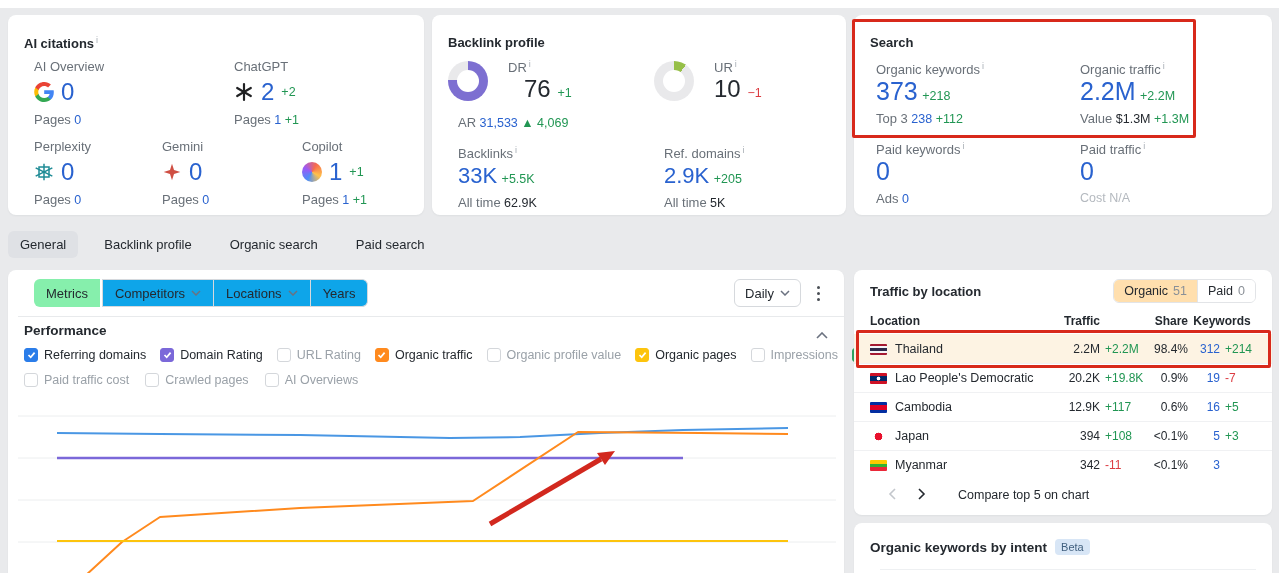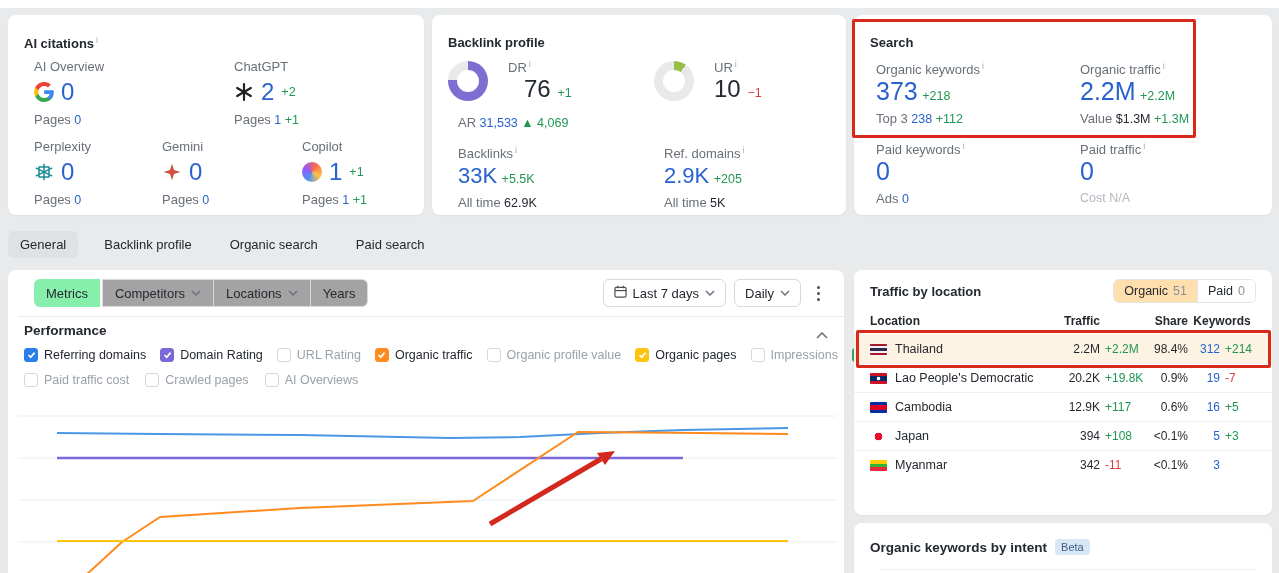--- a/index.html
+++ b/index.html
@@ -19,21 +19,21 @@
   .delta{font-size:12.5px;}
   .abs{position:absolute;white-space:nowrap;margin-left:10px;}
   .donut{position:absolute;width:40px;height:40px;border-radius:50%;}
   .donut::after{content:"";position:absolute;left:9px;top:9px;width:22px;height:22px;border-radius:50%;background:#fff;}
   
   .tabs{position:absolute;left:8px;top:231px;display:flex;gap:14px;align-items:center;font-size:13px;}
   .tab{padding:6px 12px;border-radius:6px;color:#24292f;cursor:pointer;}
   .tab.sel{background:#dfe1e5;}
   
   .btn{display:inline-flex;align-items:center;gap:6px;height:28px;padding:0 12px;
-       font-size:13px;color:#24292f;background:#a3a3a3;border:1px solid #d6d9dd;box-sizing:border-box;}
+       font-size:13px;color:#24292f;background:#0ea5e9;border:1px solid #d6d9dd;box-sizing:border-box;}
   .btn.first{border-radius:6px 0 0 6px;}
   .btn.last{border-radius:0 6px 6px 0;}
   .btn.mid{border-left:none;}
   .btn.peach{background:#86efac;border:none;height:28px;border-radius:6px 0 0 6px;}
   .rbtn{display:inline-flex;align-items:center;gap:6px;height:28px;padding:0 10px;font-size:13px;
         background:#fff;border:1px solid #d6d9dd;border-radius:6px;box-sizing:border-box;}
   
   .cbrow{position:absolute;display:flex;gap:16px;align-items:center;}
   .cb-item{display:inline-flex;align-items:center;gap:6px;font-size:12.5px;white-space:nowrap;}
   .cb{width:14px;height:14px;border-radius:3px;box-sizing:border-box;display:inline-flex;
@@ -250,34 +250,20 @@
             <path d="M1 1l4 4 4-4" stroke="#6b7280" fill="none" stroke-width="1.5"></path>
           </svg>
         </span>
       </div>
     <div class="btn mid last">
       <span>Years</span>
       </div>
   </div>
   <div class="abs" style="right:16px;top:9px;display:flex;gap:8px;align-items:center;">
     <div class="rbtn">
-      <span><svg width="13" height="13" viewBox="0 0 14 14">
-            <rect x="1" y="2.5" width="12" height="10.5" rx="1.5" fill="none" stroke="#4a4f55" stroke-width="1.3"></rect>
-            <line x1="1" y1="6" x2="13" y2="6" stroke="#4a4f55" stroke-width="1.3"></line>
-            <line x1="4" y1="0.8" x2="4" y2="3.4" stroke="#4a4f55" stroke-width="1.3"></line>
-            <line x1="10" y1="0.8" x2="10" y2="3.4" stroke="#4a4f55" stroke-width="1.3"></line>
-          </svg></span>
-      <span>Last 7 days</span>
-      <span class="chev">
-          <svg width="10" height="6">
-            <path d="M1 1l4 4 4-4" stroke="#6b7280" fill="none" stroke-width="1.5"></path>
-          </svg>
-        </span>
-      </div>
-    <div class="rbtn">
       <span>Daily</span>
       <span class="chev">
           <svg width="10" height="6">
             <path d="M1 1l4 4 4-4" stroke="#6b7280" fill="none" stroke-width="1.5"></path>
           </svg>
         </span>
       </div>
     <div class="kebab">
         <i></i>
         <i></i>
@@ -445,20 +431,31 @@
           <span class="flag" style="background:linear-gradient(180deg,#FECB00 0 33%,#34B233 33% 67%,#EA2839 67%);"></span>
           <span>Myanmar</span>
         </div>
         <div class="c2">342</div>
         <div class="c3 red">-11</div>
         <div class="c4">&lt;0.1%</div>
         <div class="c5 blue">3</div>
         <div class="c6 green"></div>
       </div>
     </div>
+  <div class="abs" style="left:24px;top:216px;display:flex;gap:22px;align-items:center;">
+    <span class="pgbtn" style="color:#c3c7cc;">
+      <svg width="8" height="12">
+          <path d="M7 1L2 6l5 5" stroke="#c3c7cc" fill="none" stroke-width="1.6"></path>
+        </svg></span>
+    <span class="pgbtn">
+      <svg width="8" height="12">
+          <path d="M1 1l5 5-5 5" stroke="#24292f" fill="none" stroke-width="1.6"></path>
+        </svg></span>
+    <span style="font-size:12.5px;color:#24292f;margin-left:10px;">Compare top 5 on chart</span>
+  </div>
 </div>
 
 <div class="annot" style="left:856px;top:330px;width:409px;height:32px;"></div>
 
 <div class="card" style="left:854px;top:523px;width:418px;height:120px;">
   <div class="ttl" style="left:16px;top:16px;font-size:13.5px;">
     <span>Organic keywords by intent</span><span class="badge">Beta</span>
   </div>
   <div class="abs" style="left:16px;right:16px;top:46px;border-top:1px solid #eef0f2;"></div>
 </div>

